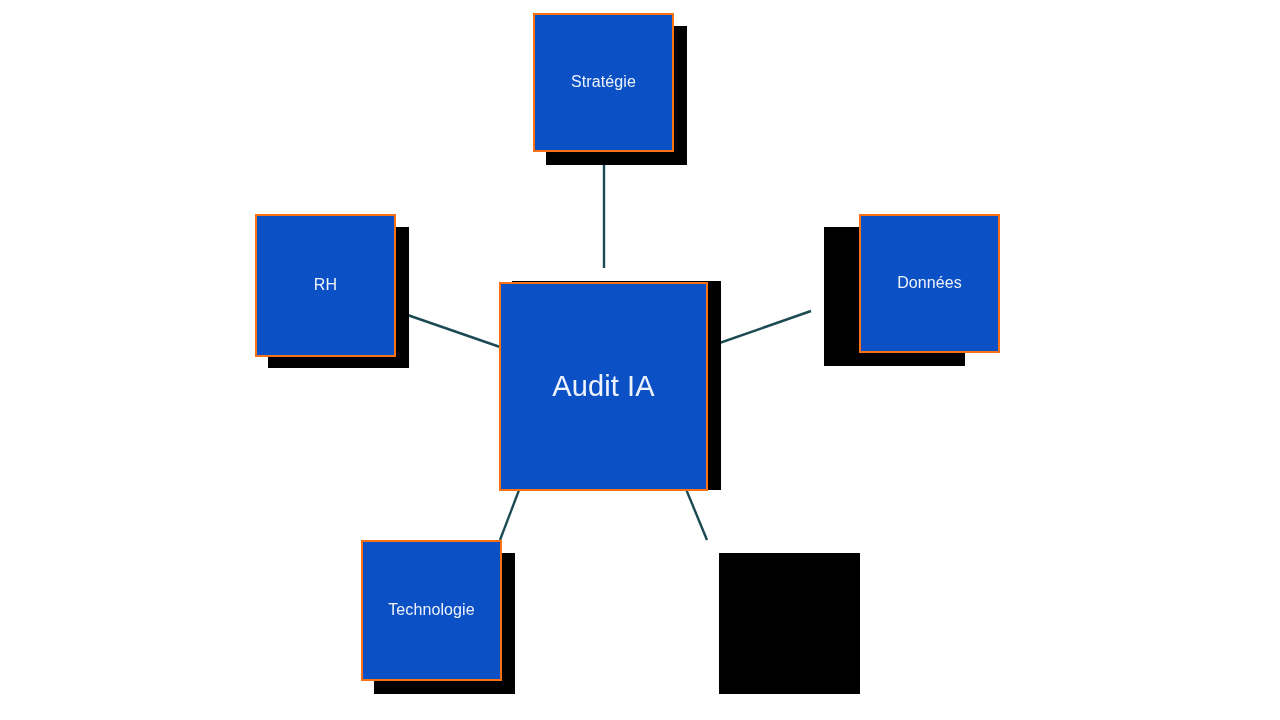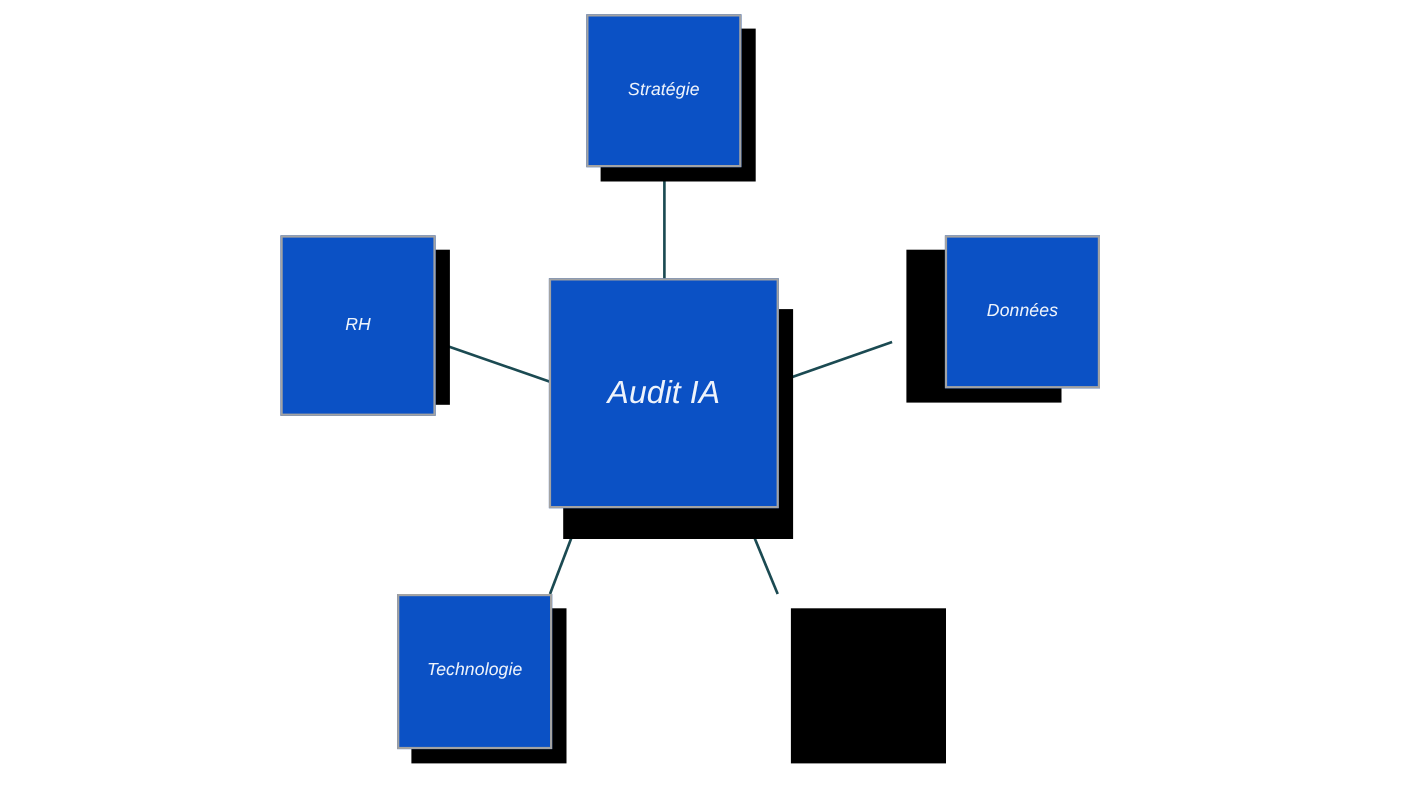--- a/index.html
+++ b/index.html
@@ -25,28 +25,27 @@
     left: 0;
     top: 0;
     width: 1280px;
     height: 720px;
     pointer-events: none;
   }
   .node {
     position: absolute;
     box-sizing: border-box;
     background: #0b51c5;
-    border: 2px solid #a3a3a3;
+    border: 2px solid #f97316;
     display: flex;
     align-items: center;
     justify-content: center;
     text-align: center;
     color: #eef3fb;
     z-index: 5;
-    font-style: italic;
   }
   .node .node-label {
     display: block;
     line-height: 1.15;
     letter-spacing: 0.1px;
     white-space: nowrap;
   }
   .node.satellite .node-label {
     font-size: 16px;
     font-weight: 400;
@@ -78,29 +77,29 @@
     <line x1="500" y1="347" x2="396" y2="311" stroke="#1b4a52" stroke-width="2.4"></line>
     <line x1="708" y1="347" x2="811" y2="311" stroke="#1b4a52" stroke-width="2.4"></line>
     <line x1="524" y1="477" x2="500" y2="540" stroke="#1b4a52" stroke-width="2.4"></line>
     <line x1="681" y1="477" x2="707" y2="540" stroke="#1b4a52" stroke-width="2.4"></line>
   </svg>
 
   <div class="node satellite" style="left:533px; top:13px; width:141px; height:139px;">
     <span class="node-label">Stratégie</span>
   </div>
 
-  <div class="node satellite" style="left:255px; top:214px; width:141px; height:164px;">
+  <div class="node satellite" style="left:255px; top:214px; width:141px; height:143px;">
     <span class="node-label">RH</span>
   </div>
 
   <div class="node satellite" style="left:811px; top:214px; width:141px; height:139px;margin-left:48px;">
     <span class="node-label">Données</span>
   </div>
 
-  <div class="node central" style="left:499px; top:253px; width:209px; height:209px;">
+  <div class="node central" style="left:499px; top:282px; width:209px; height:209px;">
     <span class="node-label">Audit IA</span>
   </div>
 
   <div class="node satellite" style="left:361px; top:540px; width:141px; height:141px;align-items:center;">
     <span class="node-label">Technologie</span>
   </div>
 
 
 </div>
 

